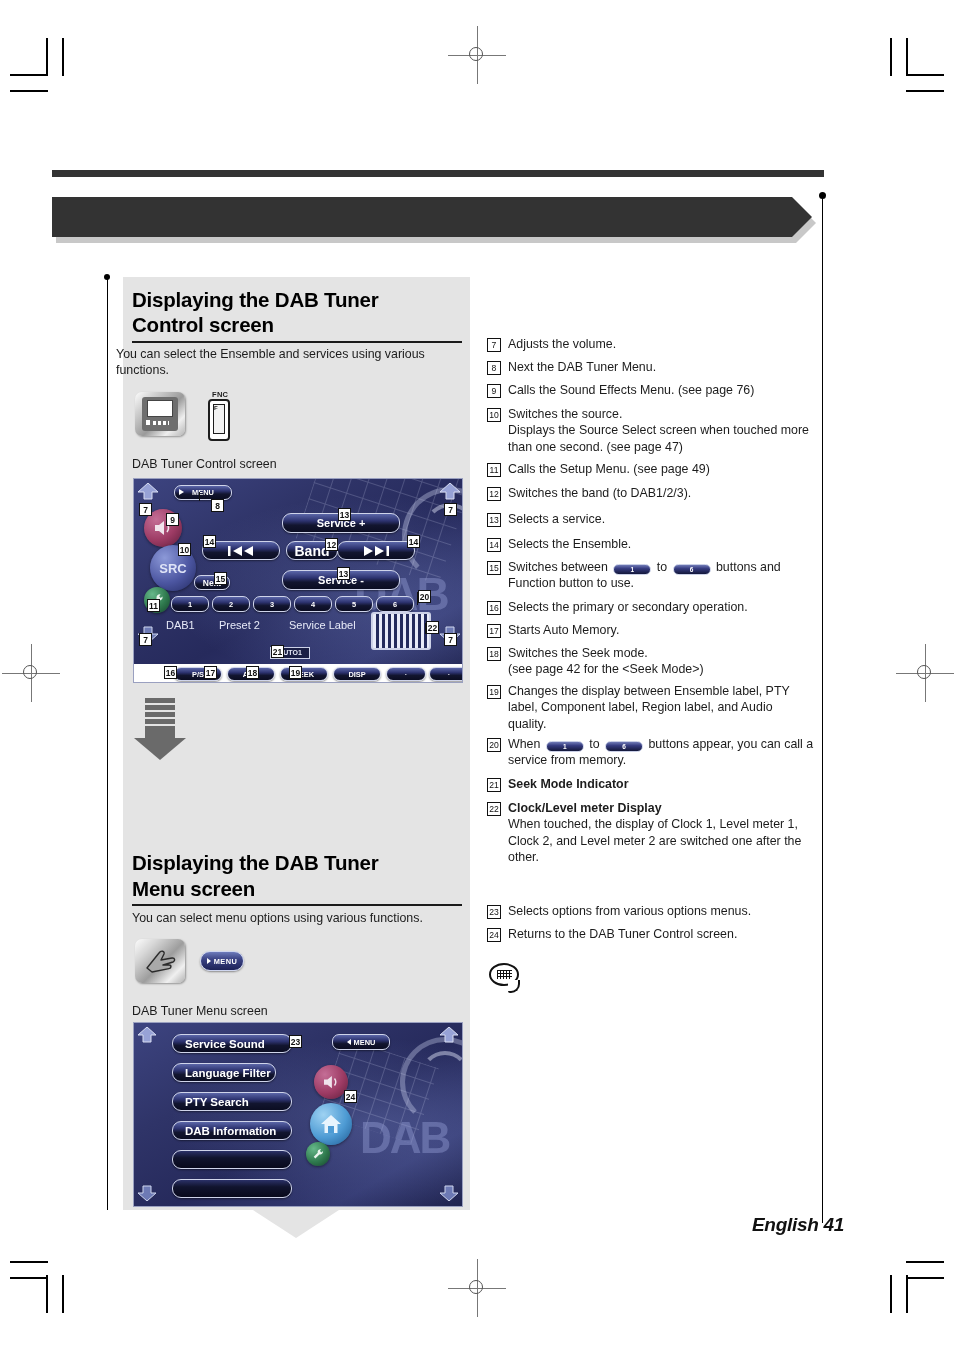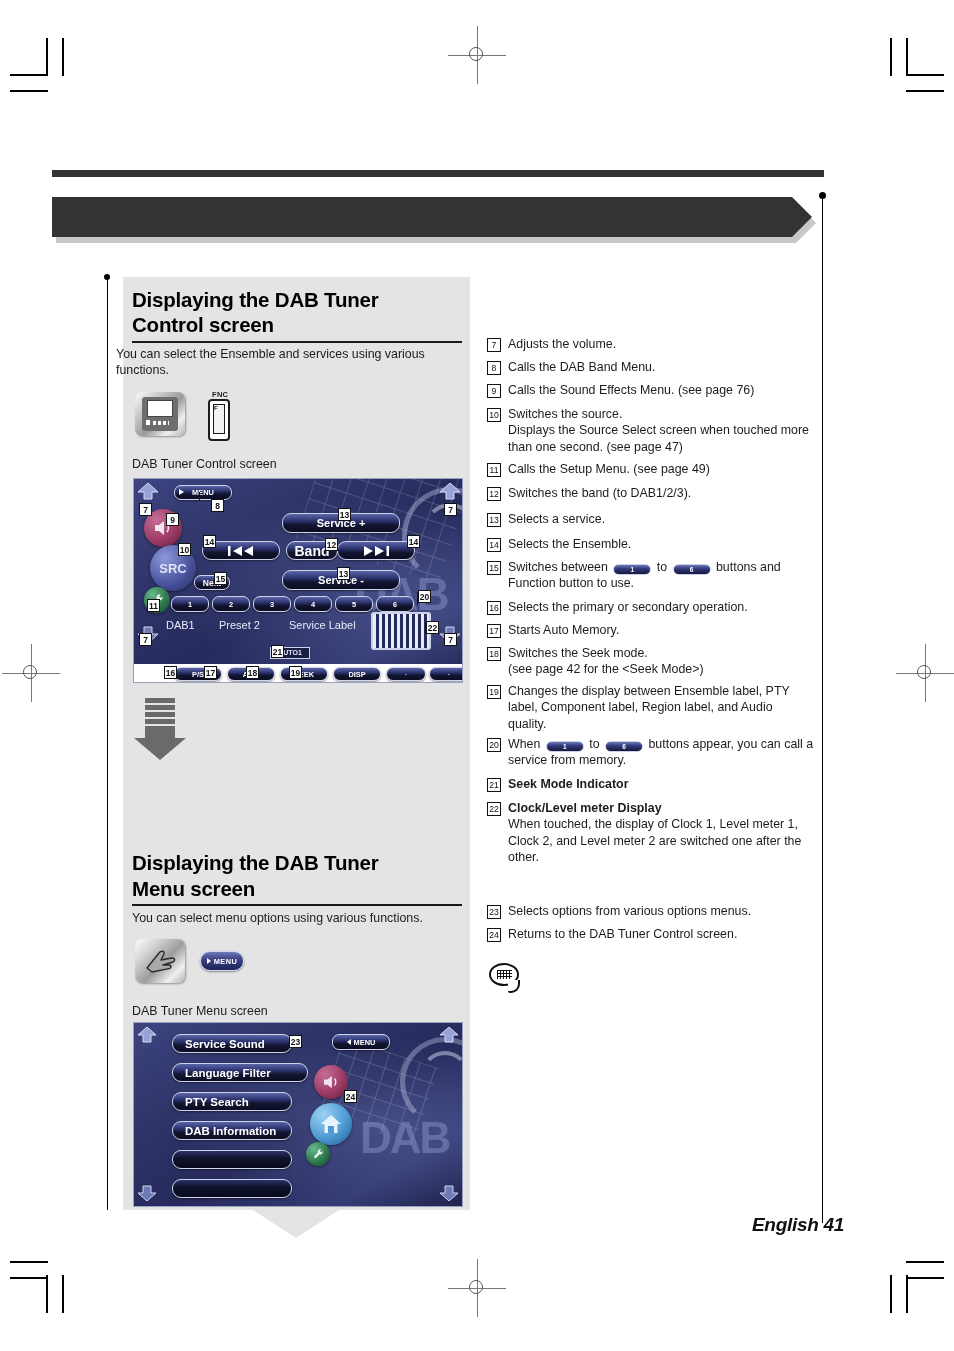--- a/index.html
+++ b/index.html
@@ -420,21 +420,21 @@
   </div>
   <div class="abs" style="left:306px;top:158px;width:18px;height:20px;">
     <svg width="18" height="20" viewBox="0 0 18 20">
         <polygon points="9,20 18,12 13,12 13,5 5,5 5,12 0,12" fill="#6d7ab5" stroke="#cfd6ee" stroke-width="1"></polygon>
       </svg>
   </div>
 
   <div class="btnpill" style="left:38px;top:11px;width:120px;height:19px;font-size:11.5px;justify-content:flex-start;padding-left:12px;">
     <span>Service Sound</span>
   </div>
-  <div class="btnpill" style="left:38px;top:40px;width:136px;height:19px;font-size:11.5px;justify-content:flex-start;padding-left:12px;">
+  <div class="btnpill" style="left:38px;top:40px;width:104px;height:19px;font-size:11.5px;justify-content:flex-start;padding-left:12px;">
     <span>Language Filter</span>
   </div>
   <div class="btnpill" style="left:38px;top:69px;width:120px;height:19px;font-size:11.5px;justify-content:flex-start;padding-left:12px;">
     <span>PTY Search</span>
   </div>
   <div class="btnpill" style="left:38px;top:98px;width:120px;height:19px;font-size:11.5px;justify-content:flex-start;padding-left:12px;">
     <span>DAB Information</span>
   </div>
   <div class="btnpill black" style="left:38px;top:127px;width:120px;height:19px;">
     <span></span>
@@ -470,21 +470,21 @@
 <div class="numbox" style="left:289px;top:1035px;width:13px;height:13px;">23</div>
 <div class="numbox" style="left:344px;top:1090px;width:13px;height:13px;">24</div>
 <div class="leadline" style="left:0;top:0;width:0;height:0;"></div>
 
 <div class="item" style="left:487px;top:336px;">
   <div class="inum">7</div>
   <div class="itxt">Adjusts the volume.</div>
 </div>
 <div class="item" style="left:487px;top:359px;">
   <div class="inum">8</div>
-  <div class="itxt">Calls the DAB Band Menu.</div>
+  <div class="itxt">Next the DAB Tuner Menu.</div>
 </div>
 <div class="item" style="left:487px;top:382px;">
   <div class="inum">9</div>
   <div class="itxt">Calls the Sound Effects Menu. (see page 76)</div>
 </div>
 <div class="item" style="left:487px;top:406px;">
   <div class="inum">10</div>
   <div class="itxt" style="white-space:pre-line;">Switches the source.
 Displays the Source Select screen when touched more than one second. (see page 47)</div>
 </div>

